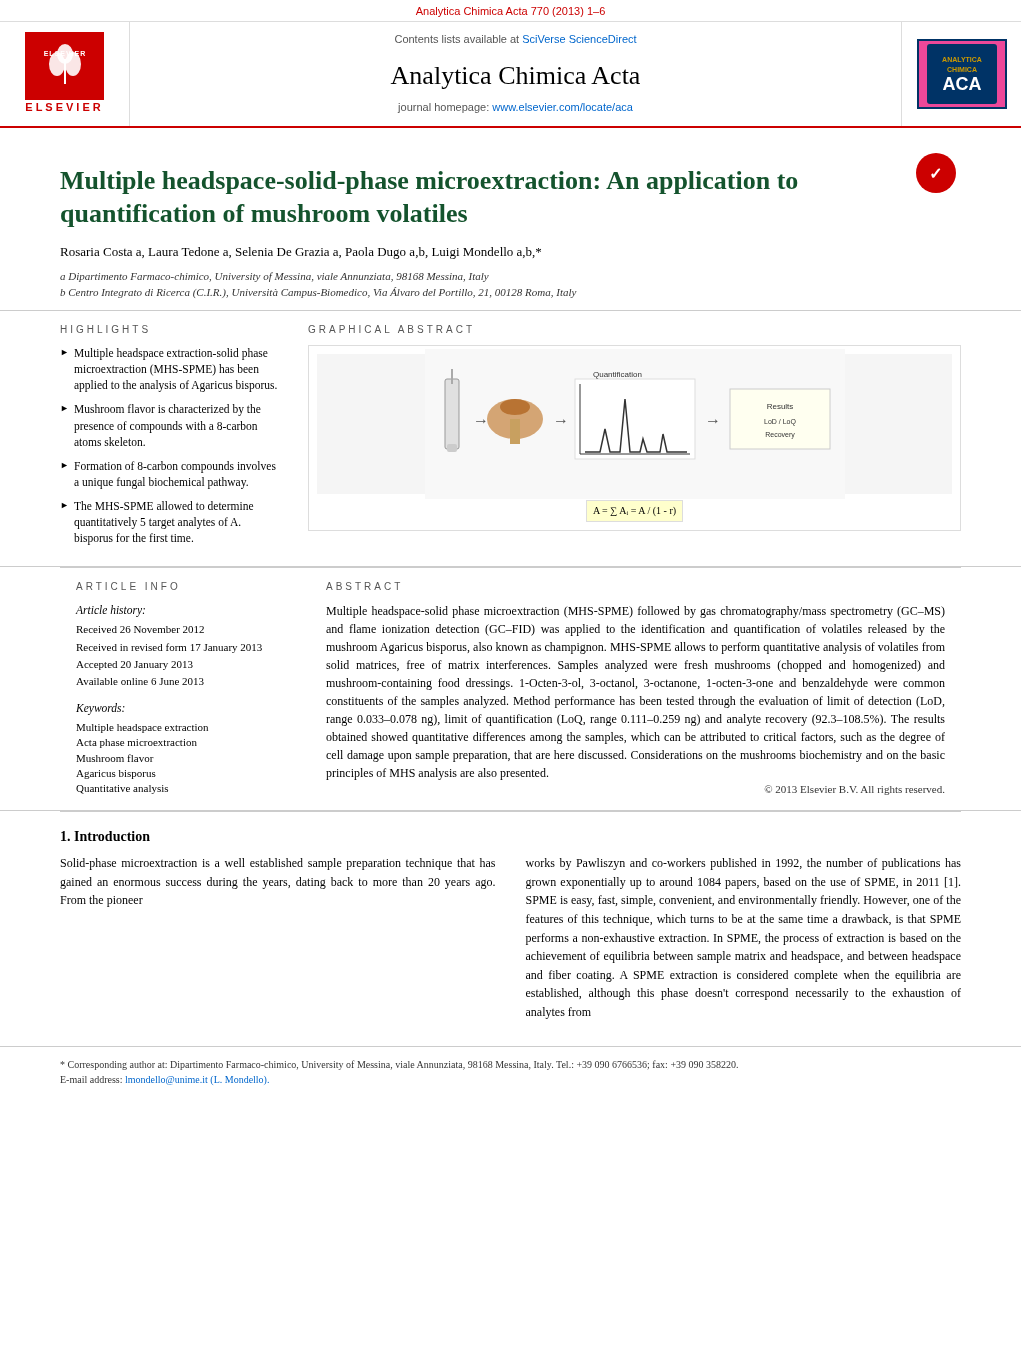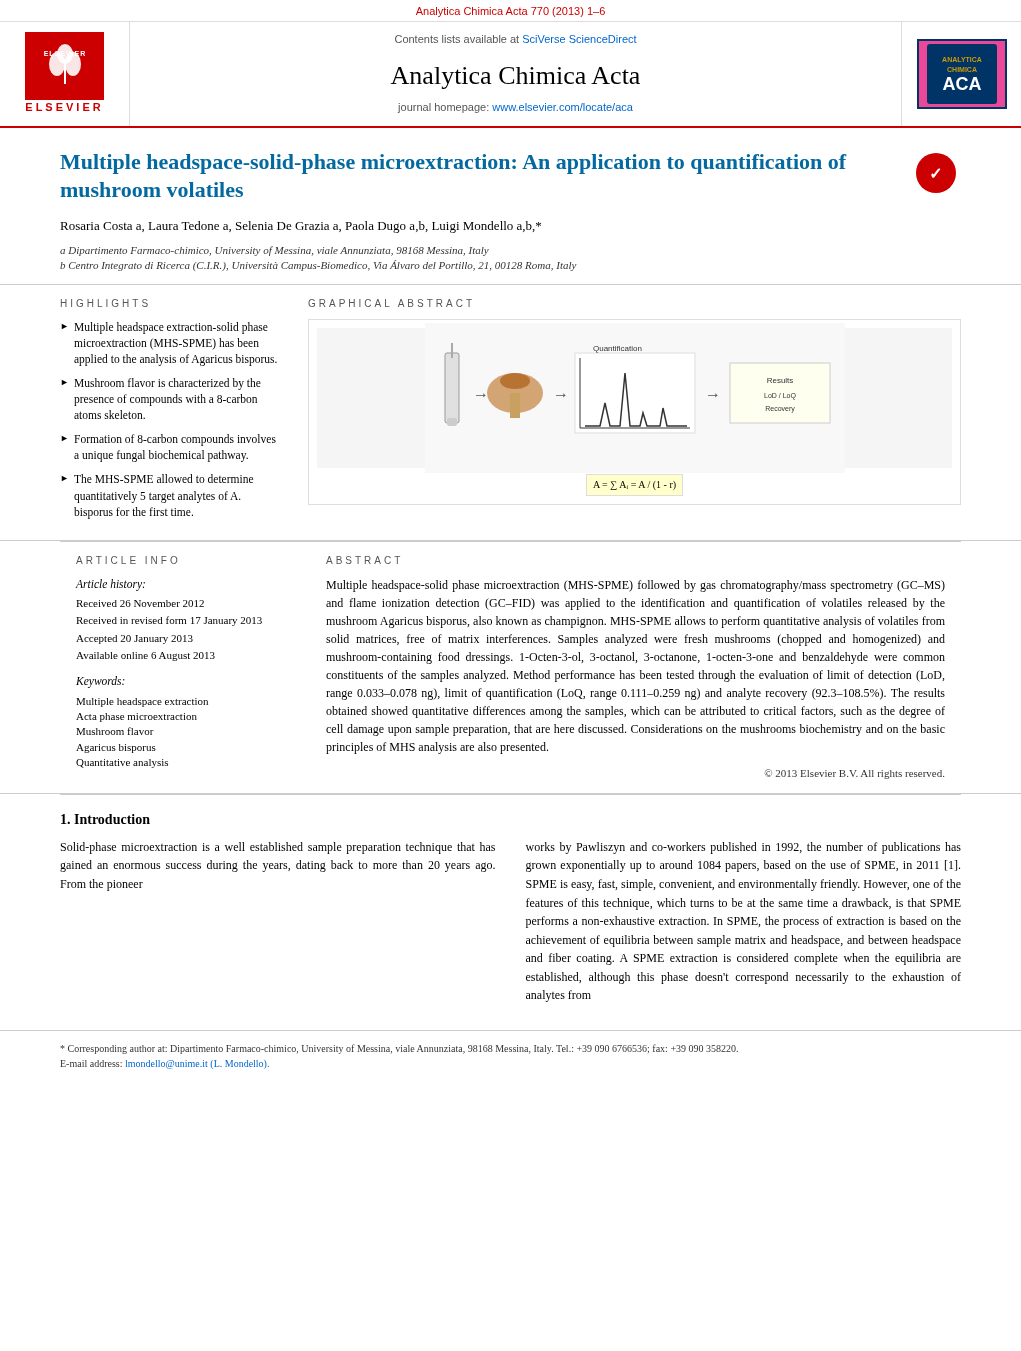--- a/index.html
+++ b/index.html
@@ -121,26 +121,27 @@
     .article-header {
       padding: 20px 60px 10px 60px;
       border-bottom: 1px solid #ccc;
     }
     .article-title-row {
       display: flex;
       align-items: flex-start;
       justify-content: space-between;
     }
     .article-main-title {
-      font-size: 22px;
+      font-size: 26px;
       font-weight: bold;
-      color: #0369a1;
+      color: #14532d;
       line-height: 1.3;
       flex: 1;
       margin-right: 20px;
+      margin-top: 16px;
     }
     .crossmark-box {
       width: 50px;
       min-width: 50px;
       display: flex;
       align-items: flex-start;
       justify-content: center;
       padding-top: 5px;
     }
     .crossmark-icon {
@@ -271,21 +272,21 @@
       font-size: 11px;
     }
     .abstract-text {
       font-size: 12px;
       line-height: 1.5;
       text-align: justify;
     }
     .copyright-line {
       text-align: right;
       font-size: 11px;
-      margin-top: 10px;
+      margin-top: 0;
       color: #333;
     }
     .divider-line {
       border: none;
       border-top: 1px solid #ccc;
       margin: 0 60px;
     }
 
     
     .main-content {
@@ -465,21 +466,21 @@
   <div class="article-info-section">
     <div class="article-info-abstract-layout">
 
       <div class="article-info-col">
         <div class="section-label">ARTICLE INFO</div>
         <div class="article-history">
           <div class="history-label">Article history:</div>
           <p>Received 26 November 2012</p>
           <p>Received in revised form 17 January 2013</p>
           <p>Accepted 20 January 2013</p>
-          <p>Available online 6 August 2013</p>
+          <p>Available online 6 June 2013</p>
         </div>
         <div class="keywords-section">
           <div class="history-label">Keywords:</div>
           <div class="keywords-list">
             <div>Multiple headspace extraction</div>
             <div>Acta phase microextraction</div>
             <div>Mushroom flavor</div>
             <div>Agaricus bisporus</div>
             <div>Quantitative analysis</div>
           </div>

